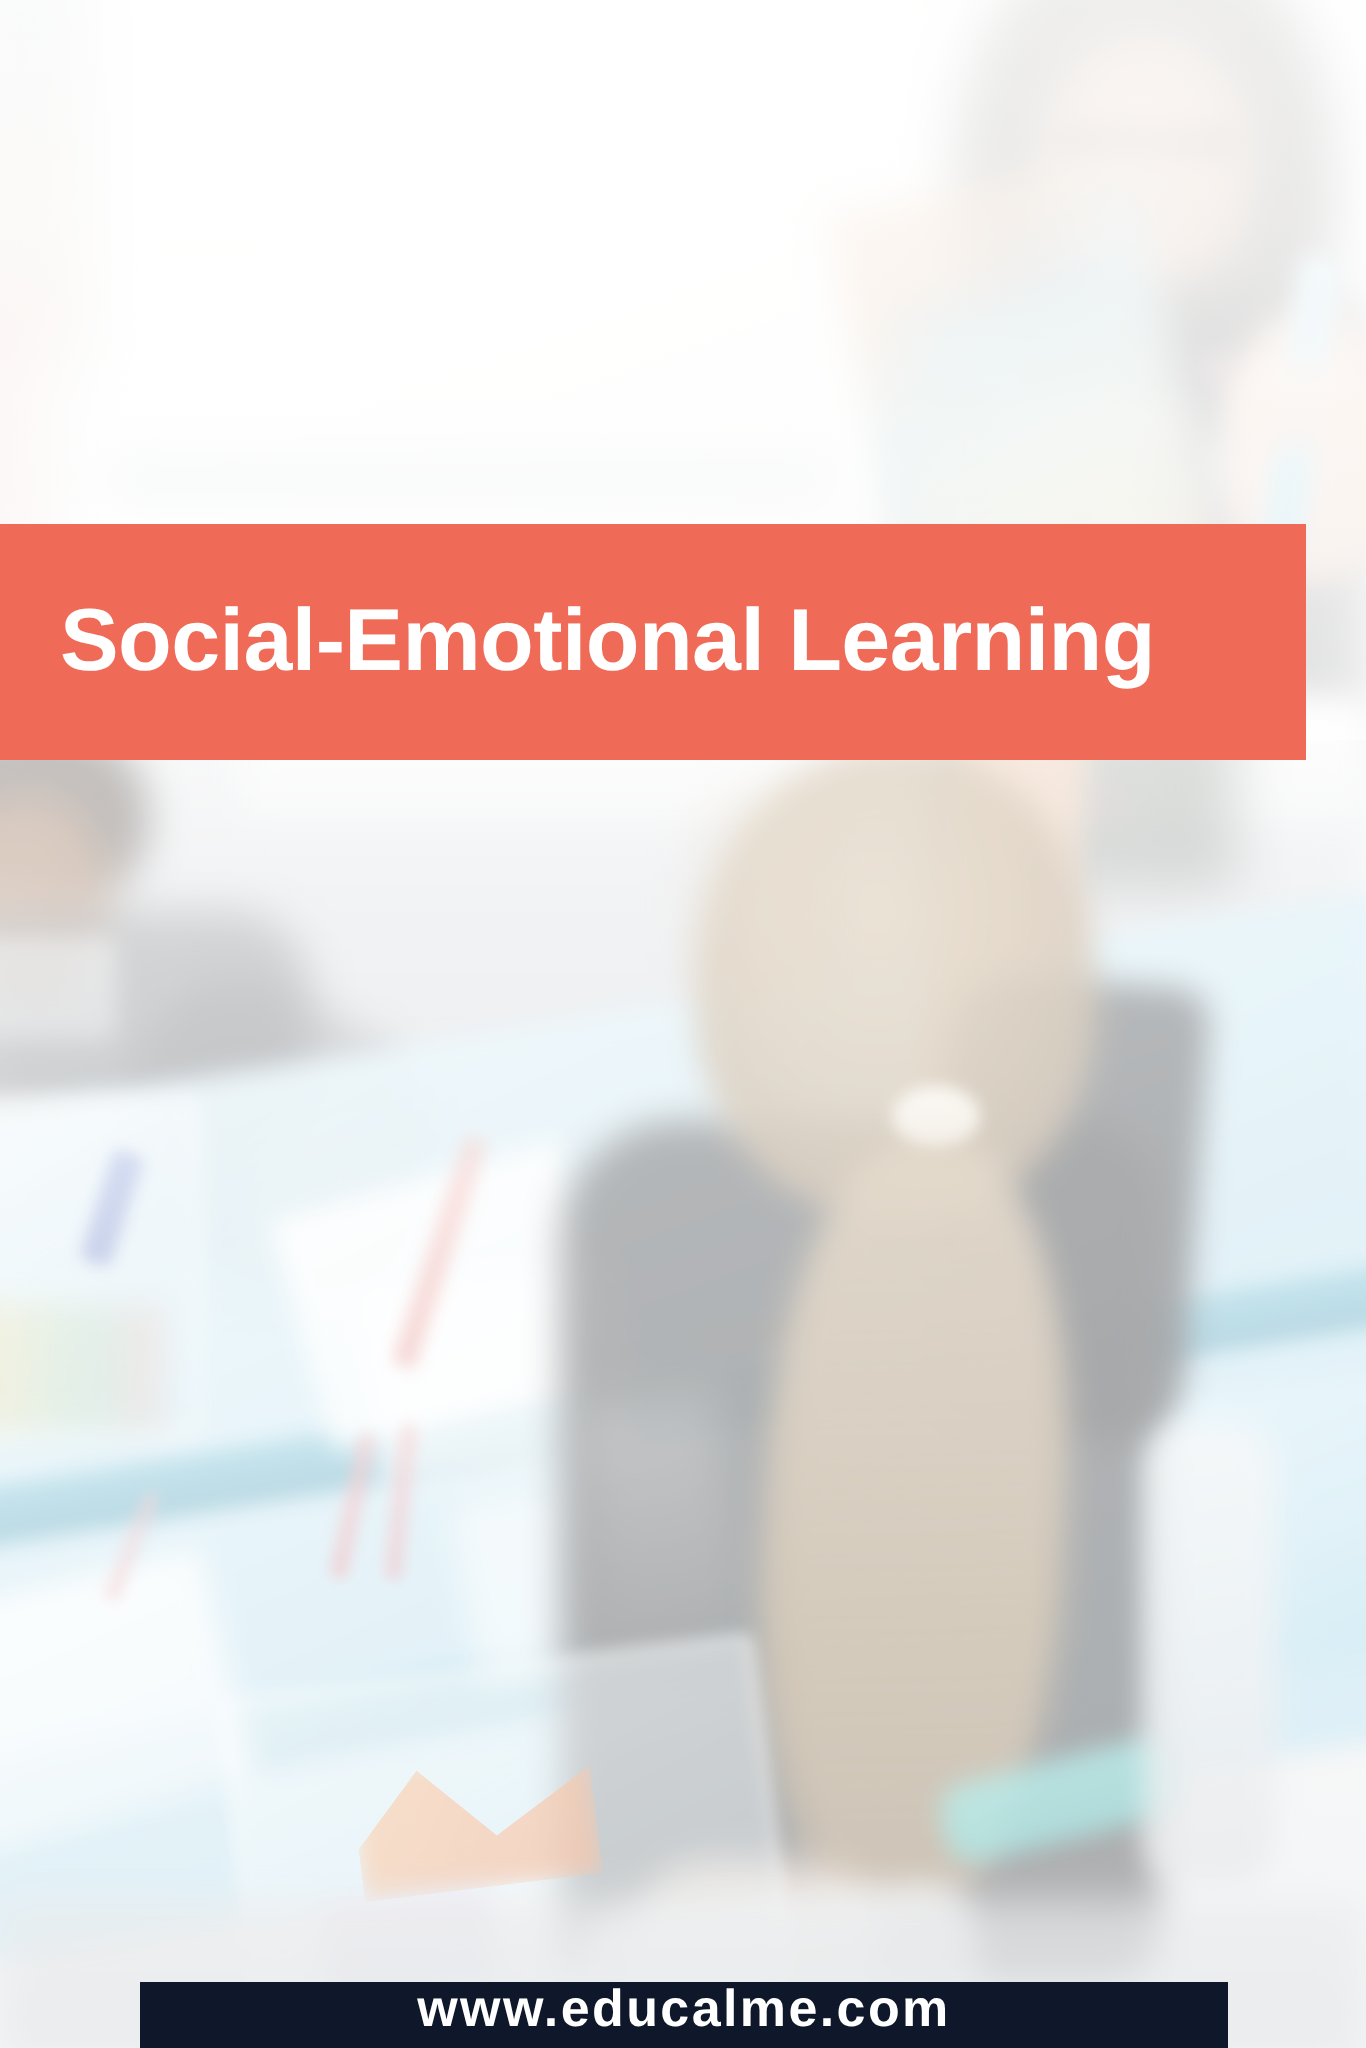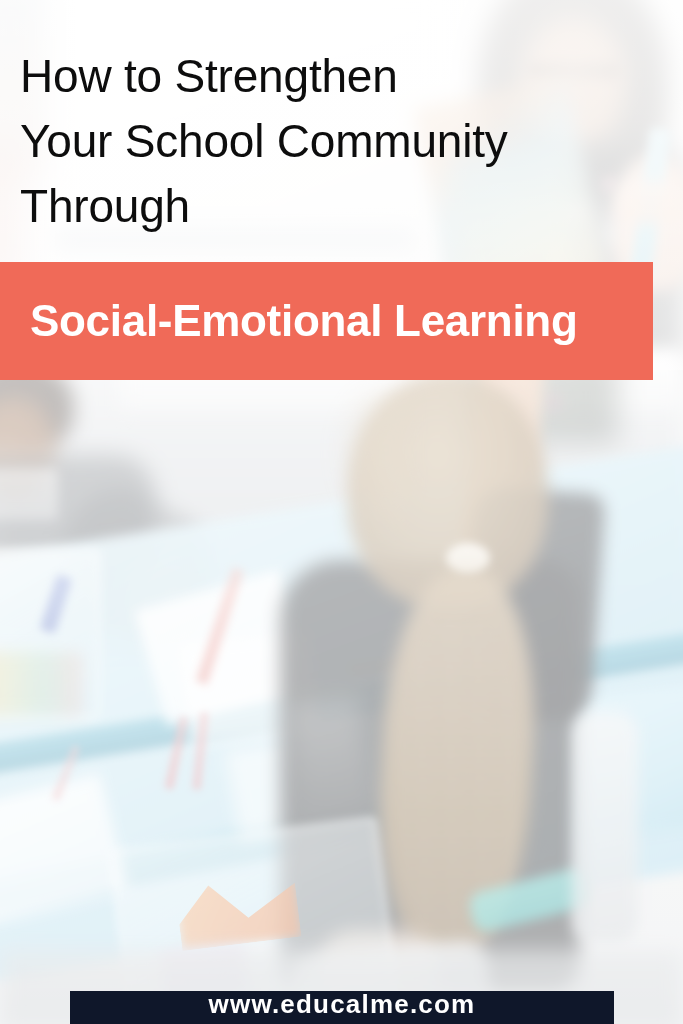--- a/index.html
+++ b/index.html
@@ -567,23 +567,20 @@
     <div class="photo-layer drawer-orange"></div>
     <div class="photo-layer drawer-purple"></div>
     <div class="photo-layer chair-back"></div>
     <div class="photo-layer chair-seat"></div>
     <div class="photo-layer floor"></div>
 
     <div class="photo-wash"></div>
     <div class="photo-wash-top"></div>
   </div>
 
-  <div class="headline">How to Strengthen
-Your School Community
-Through</div>
 
   <div class="band-title">
     <div class="band-title-text">Social-Emotional Learning</div>
   </div>
 
   <div class="band-url">
     <div class="band-url-text">www.educalme.com</div>
   </div>
 
 </div>

